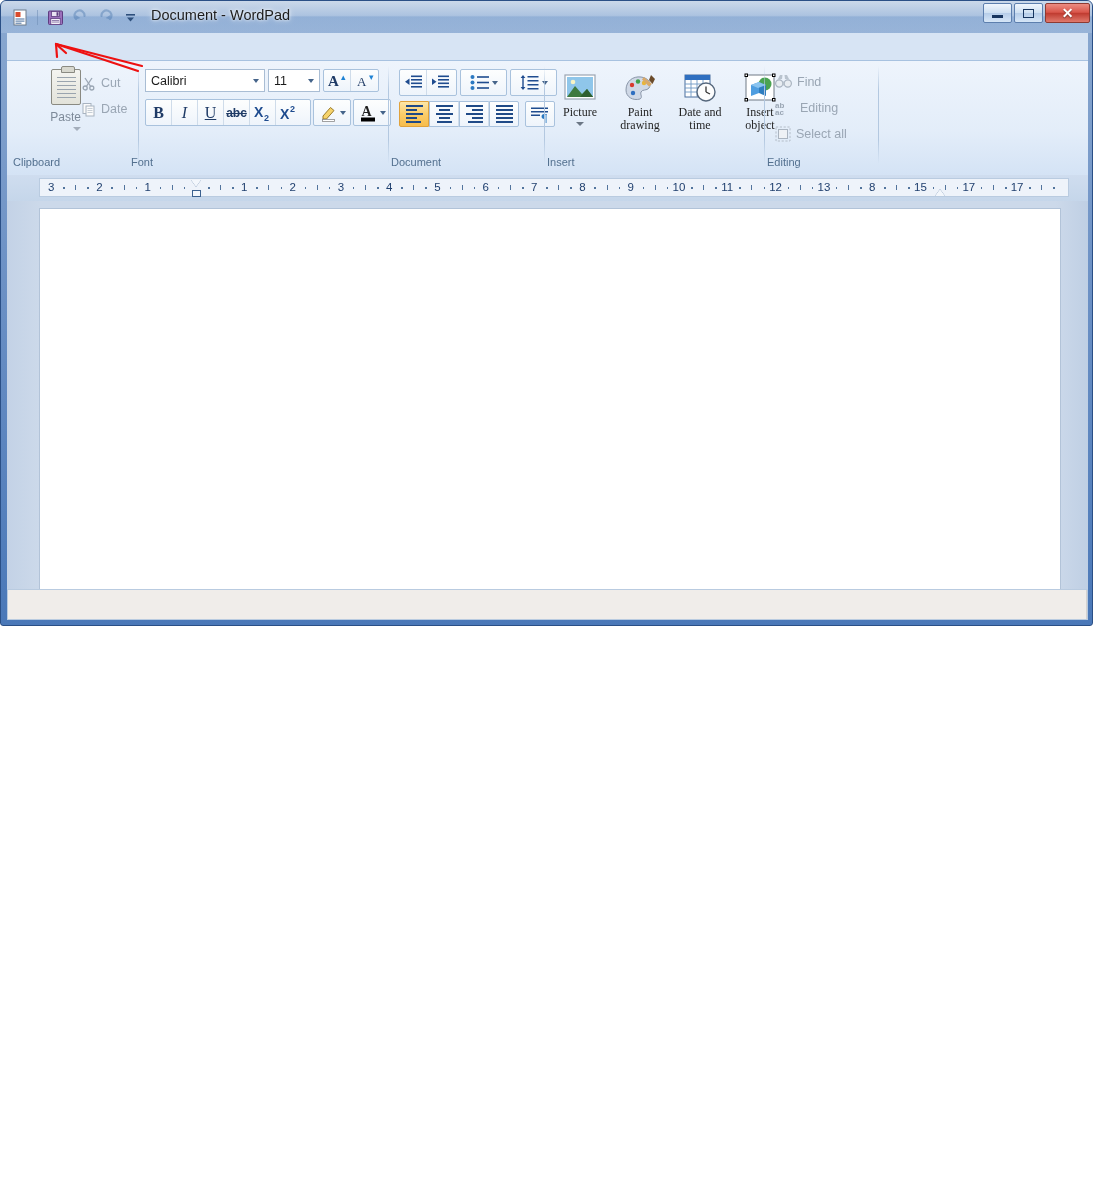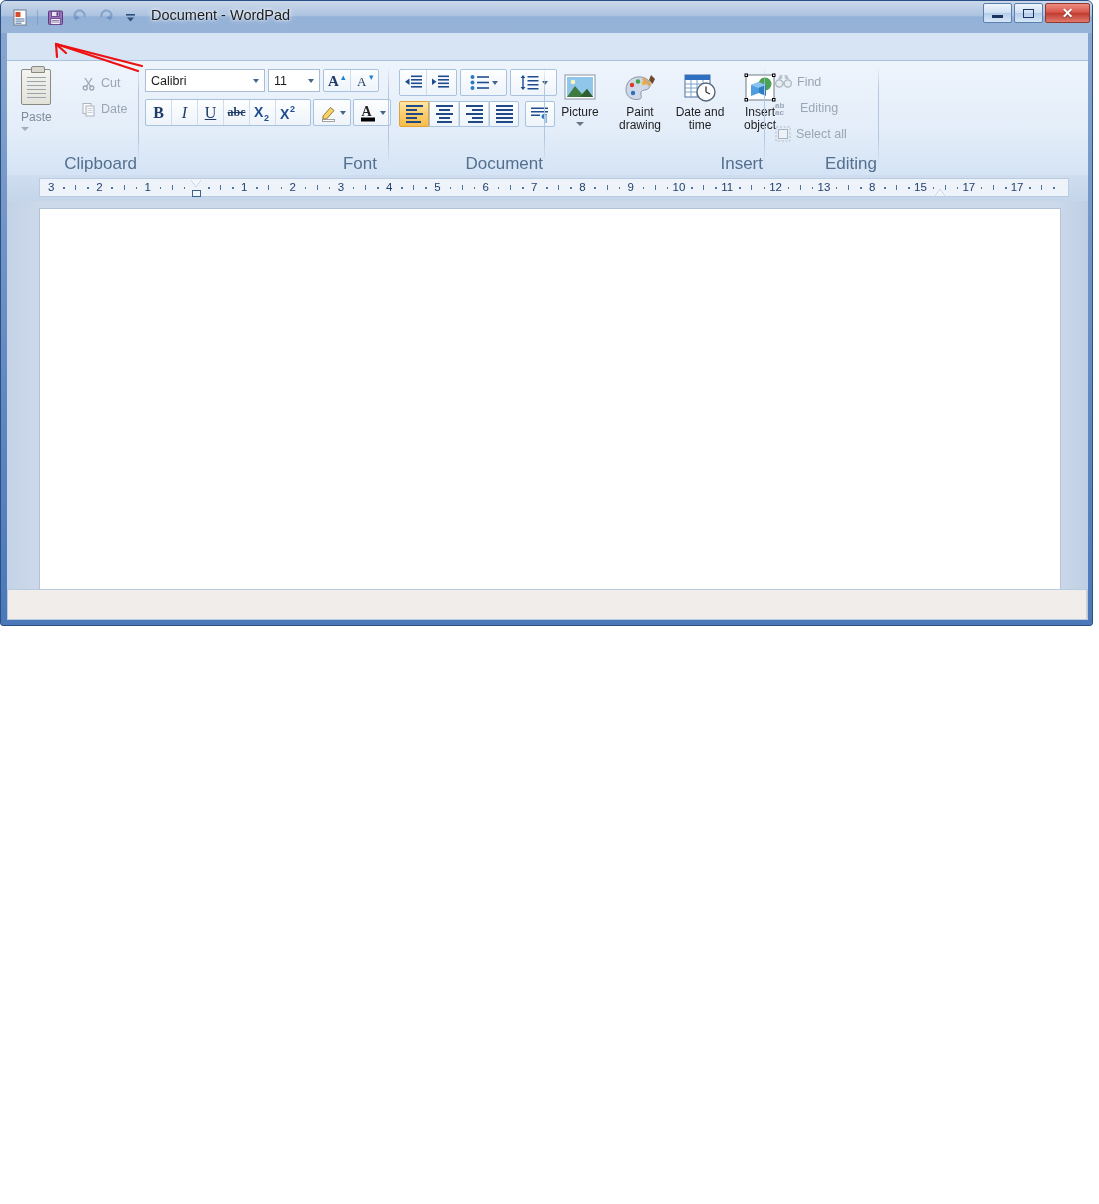--- a/index.html
+++ b/index.html
@@ -133,22 +133,22 @@
 
   #ribbon-body {
     position: absolute; left: 0; top: 27px; width: 100%; height: 115px;
     background: linear-gradient(to bottom, #eef4fc 0%, #e3edf9 62%, #d4e3f5 100%);
     border-top: 1px solid #a8c2e0;
   }
   .group {
     position: absolute; top: 0; height: 115px;
   }
   .group-label {
-    position: absolute; bottom: 2px; left: 0; width: 100%;
-    text-align: right; font-size: 17px; color: #4a6versa;
+    position: absolute; bottom: 8px; left: 0; width: 100%;
+    text-align: left; font-size: 11px; color: #4a6versa;
     color: #53708f;
   }
   .group-sep {
     position: absolute; top: 5px; width: 1px; height: 98px;
     background: linear-gradient(to bottom, rgba(160,185,215,0) 0%, #b3c8e0 25%, #b3c8e0 75%, rgba(160,185,215,0) 100%);
   }
   .boxed {
     border: 1px solid #a9c2dd;
     background: linear-gradient(to bottom, #fdfefe 0%, #eef4fb 100%);
     border-radius: 2px;
@@ -382,21 +382,21 @@
       </div>
     </div>
   </div>
 
   <div id="ribbon-area">
 
 
     <div id="ribbon-body">
 
       <div class="group" style="left:6px; width:124px;">
-        <div style="position:absolute;left:8px;top:8px;width:54px;display:flex;flex-direction:column;align-items:flex-start;">
+        <div style="position:absolute;left:14px;top:8px;width:54px;display:flex;flex-direction:column;align-items:flex-end;">
           <div id="paste-icon"></div>
           <div style="font-size:12px;color:#7e8a99;margin-top:5px;">Paste</div>
           <div style="width:0;height:0;border-left:4px solid transparent;border-right:4px solid transparent;border-top:4px solid #a4aebb;margin-top:3px;"></div>
         </div>
 
         <div class="small-cmd" style="position:absolute;left:68px;top:11px;">
           <svg width="15" height="15" viewBox="0 0 15 15">
             <path d="M4 2 L10 11" stroke="#9aa6b4" stroke-width="1.3" fill="none"></path>
             <path d="M11 2 L5 11" stroke="#9aa6b4" stroke-width="1.3" fill="none"></path>
             <circle cx="4.2" cy="12" r="2" fill="none" stroke="#9aa6b4" stroke-width="1.3"></circle>
@@ -451,21 +451,21 @@
           <div class="fbtn">
             <span style="font-family:'Liberation Serif',serif;font-weight:bold;font-size:16px;">B</span>
           </div>
           <div class="fbtn">
             <span style="font-family:'Liberation Serif',serif;font-style:italic;font-size:16px;">I</span>
           </div>
           <div class="fbtn">
             <span style="font-family:'Liberation Serif',serif;text-decoration:underline;font-size:16px;">U</span>
           </div>
           <div class="fbtn">
-            <span style="font-family:Liberation Serif, serif;text-decoration:line-through;font-size:12px;font-weight:bold;">abc</span>
+            <span style="font-family:Liberation Sans, sans-serif;text-decoration:line-through;font-size:12px;font-weight:bold;">abc</span>
           </div>
           <div class="fbtn">
             <svg width="22" height="20" viewBox="0 0 22 20">
               <text x="2" y="14" font-family="Liberation Sans, sans-serif" font-size="14" font-weight="bold" fill="#1f4c8f">X</text>
               <text x="12" y="18" font-family="Liberation Sans, sans-serif" font-size="9" font-weight="bold" fill="#1f4c8f">2</text>
             </svg>
           </div>
           <div class="fbtn">
             <svg width="22" height="20" viewBox="0 0 22 20">
               <text x="2" y="16" font-family="Liberation Sans, sans-serif" font-size="14" font-weight="bold" fill="#1f4c8f">X</text>
@@ -586,21 +586,21 @@
               <text x="11" y="16" font-family="Liberation Serif, serif" font-size="12" font-weight="bold" fill="#2b79c2">¶</text>
             </svg>
           </div>
         </div>
 
         <div class="group-label">Document</div>
       </div>
       <div class="group-sep" style="left:537px;"></div>
 
       <div class="group" style="left:540px; width:216px;">
-        <div style="position:absolute;left:4px;top:8px;display:flex;gap:2px;">
+        <div style="position:absolute;left:4px;top:8px;display:flex;gap:2px;font-family:Liberation Serif, serif;">
 
           <div class="bigbtn">
             <svg width="36" height="30" viewBox="0 0 36 30">
               <rect x="3" y="2" width="30" height="24" fill="#ffffff" stroke="#9aa5b2" stroke-width="1.2"></rect>
               <rect x="5" y="4" width="26" height="20" fill="#8fc6ea"></rect>
               <circle cx="11" cy="9" r="2.3" fill="#f7f3c4"></circle>
               <path d="M5 24 L13 13 L20 21 L25 16 L31 24 Z" fill="#3f7a3f"></path>
               <path d="M18 24 L25 16 L31 24 Z" fill="#2f5f30"></path>
             </svg>
             <span class="cap">Picture</span>

